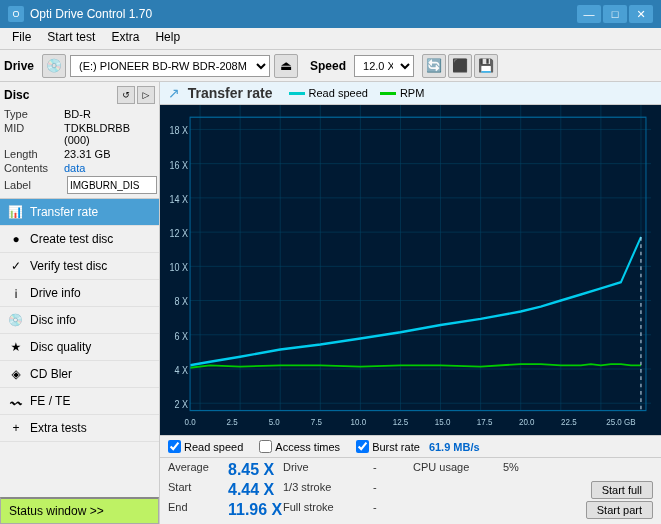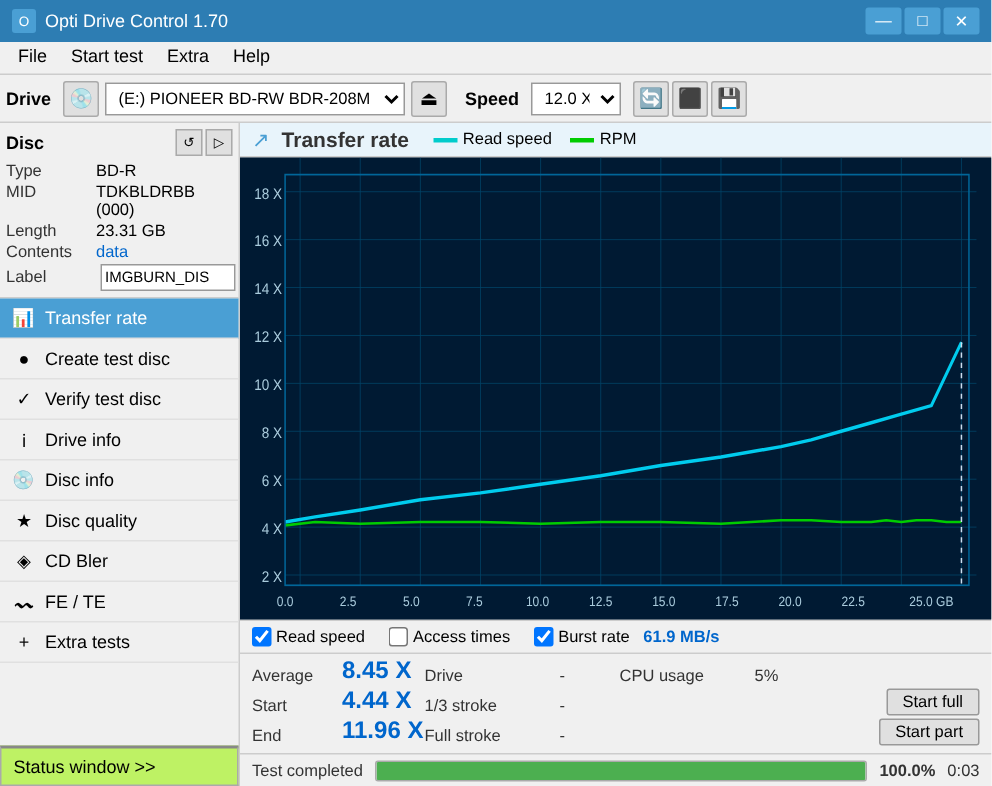--- a/index.html
+++ b/index.html
@@ -177,21 +177,21 @@
     .burst-val { color: #0066cc; font-weight: bold; }
     
     
     .stats-area {
       background: #f0f0f0;
       border-top: 1px solid #ccc;
       padding: 3px 8px;
     }
     .stats-row {
       display: flex;
-      align-items: flex-end;
+      align-items: flex-start;
       margin-bottom: 2px;
       gap: 0;
     }
     .stat-label { width: 60px; font-size: 11px; color: #333; }
     .stat-val { width: 55px; font-size: 16px; color: #0066cc; font-weight: bold; }
     .stat-key2 { width: 90px; font-size: 11px; color: #333; }
     .stat-val2 { width: 40px; font-size: 11px; color: #333; }
     .stat-key3 { width: 90px; font-size: 11px; color: #333; }
     .stat-val3 { width: 60px; font-size: 11px; color: #333; }
     .start-btn {
@@ -462,23 +462,15 @@
       </div>
       <div class="stats-row">
         <span class="stat-label">End</span>
         <span class="stat-val">11.96 X</span>
         <span class="stat-key2">Full stroke</span>
         <span class="stat-val2">-</span>
         <button class="start-btn">Start part</button>
       </div>
     </div>
 
-    <div class="status-bar">
-      <span class="status-text">Test completed</span>
-      <div class="progress-bar-container">
-        <div class="progress-bar-fill" style="width: 100%"></div>
-      </div>
-      <span class="progress-pct">100.0%</span>
-      <span class="time-val">0:03</span>
-    </div>
 
   </div>
 </div>
 
 </body></html>

